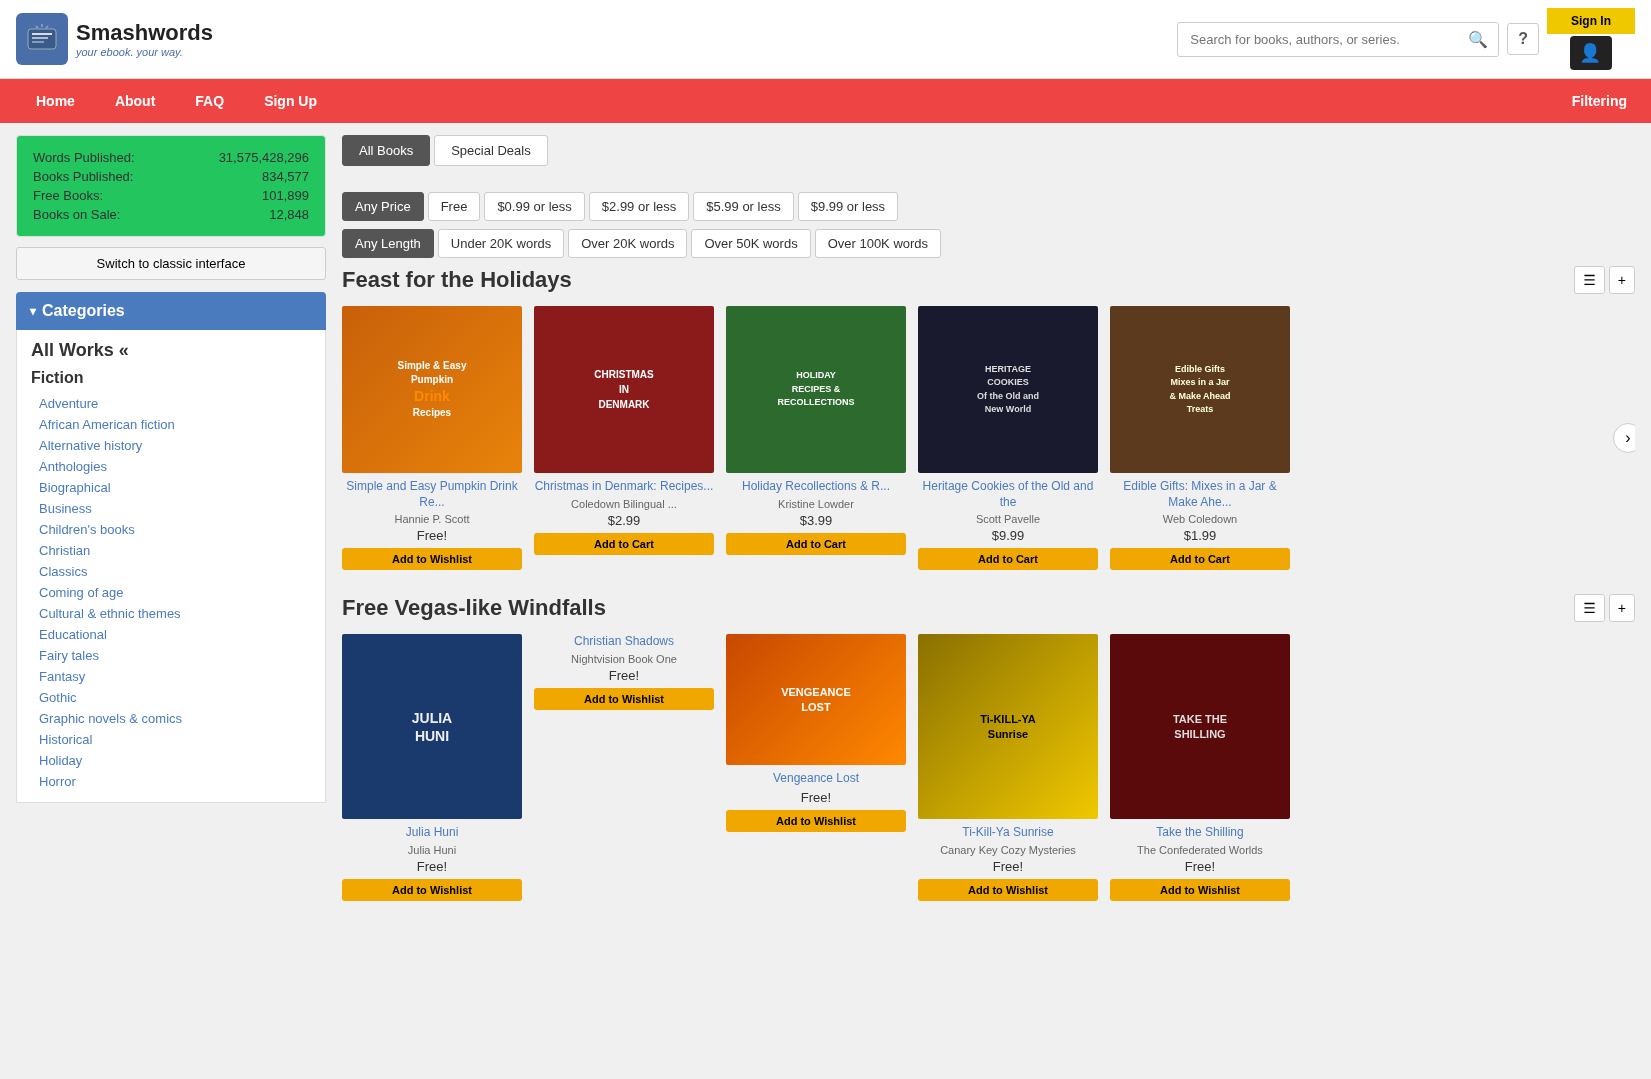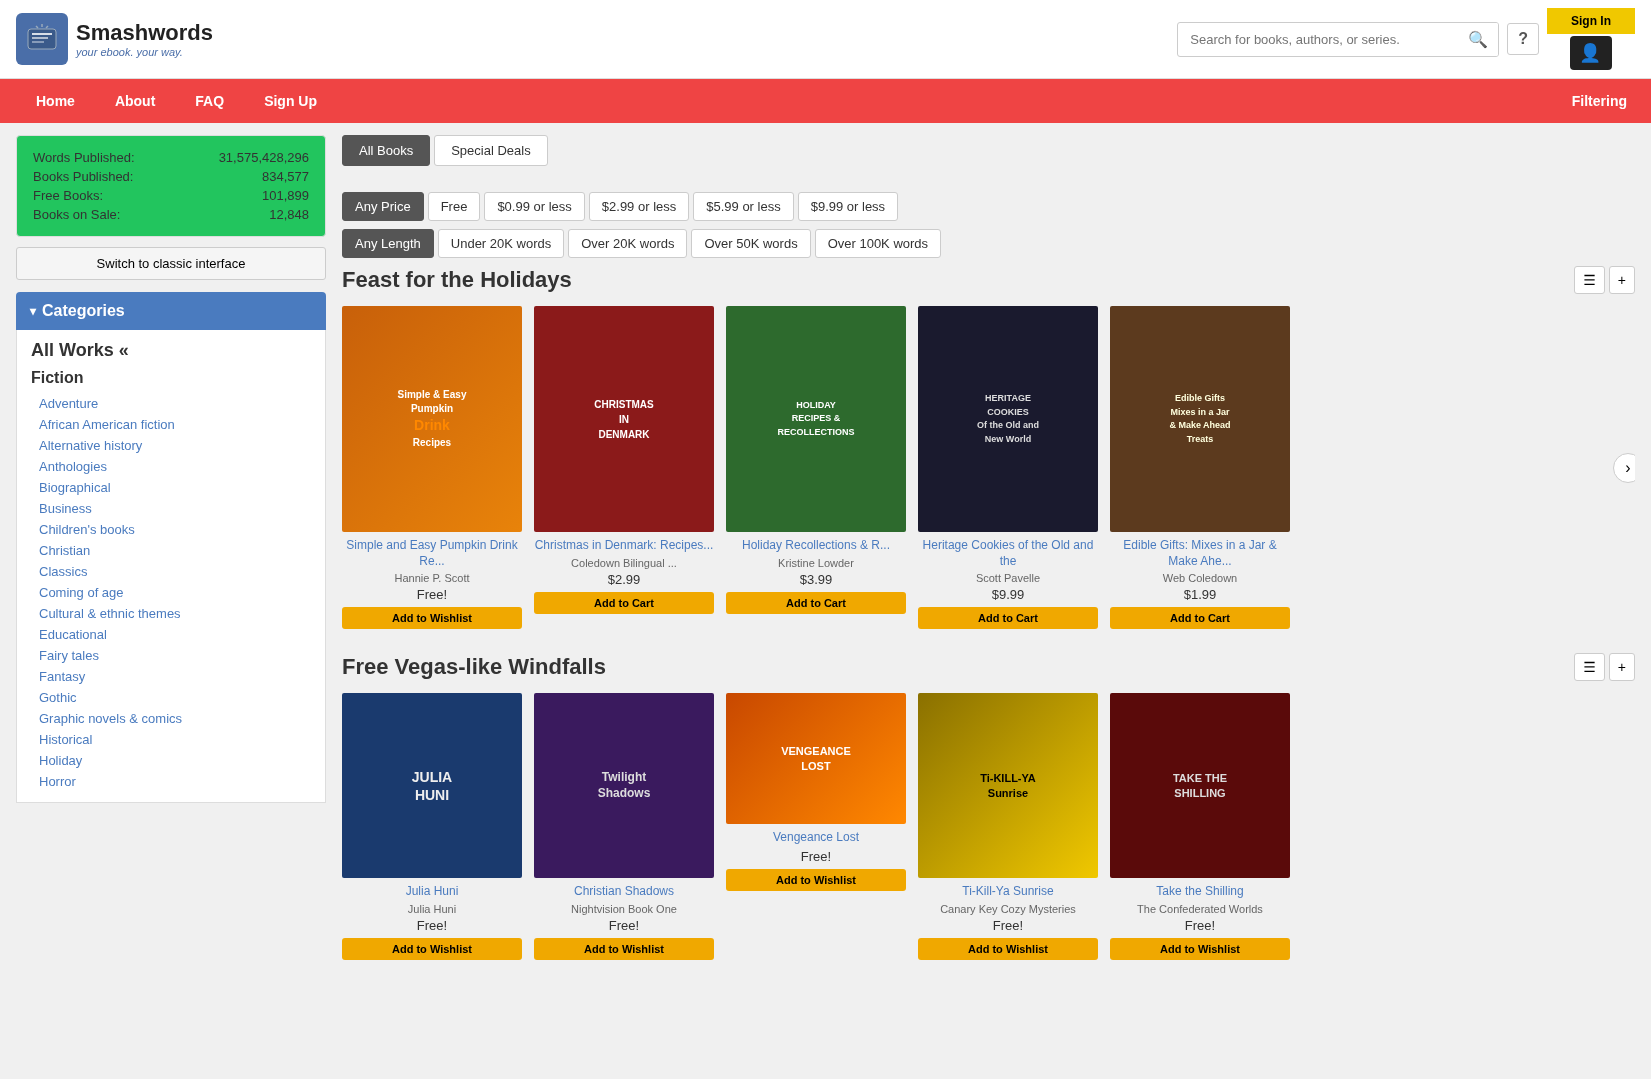--- a/index.html
+++ b/index.html
@@ -245,21 +245,21 @@
       position: relative;
       overflow: hidden;
     }
     .book-card {
       flex: 0 0 calc(20% - 10px);
       max-width: 180px;
       text-align: center;
     }
     .book-cover-placeholder {
       width: 100%;
-      height: 226px;
+      height: 167px;
       border-radius: 2px;
       margin-bottom: 6px;
       display: flex;
       align-items: center;
       justify-content: center;
       font-size: 11px;
       color: #fff;
       font-weight: bold;
       text-align: center;
       padding: 8px;
@@ -523,23 +523,20 @@
           <div class="book-cover-placeholder cover-blue" style="height:185px;">
             <span style="font-size:14px;font-weight:bold;color:#eee;">JULIA<br>HUNI</span>
           </div>
           <div class="book-title">Julia Huni</div>
           <div class="book-author">Julia Huni</div>
           <div class="book-price">Free!</div>
           <button class="add-btn">Add to Wishlist</button>
         </div>
 
         <div class="book-card">
-          <div class="book-cover-placeholder cover-purple" style="height:185px;">
-            <span style="font-size:12px;color:#ddd;">Twilight<br>Shadows</span>
-          </div>
           <div class="book-title">Christian Shadows</div>
           <div class="book-author">Nightvision Book One</div>
           <div class="book-price">Free!</div>
           <button class="add-btn">Add to Wishlist</button>
         </div>
 
         <div class="book-card">
           <div class="book-cover-placeholder cover-fire" style="height:131px;">
             <span style="font-size:11px;color:#fff;">VENGEANCE<br>LOST</span>
           </div>

